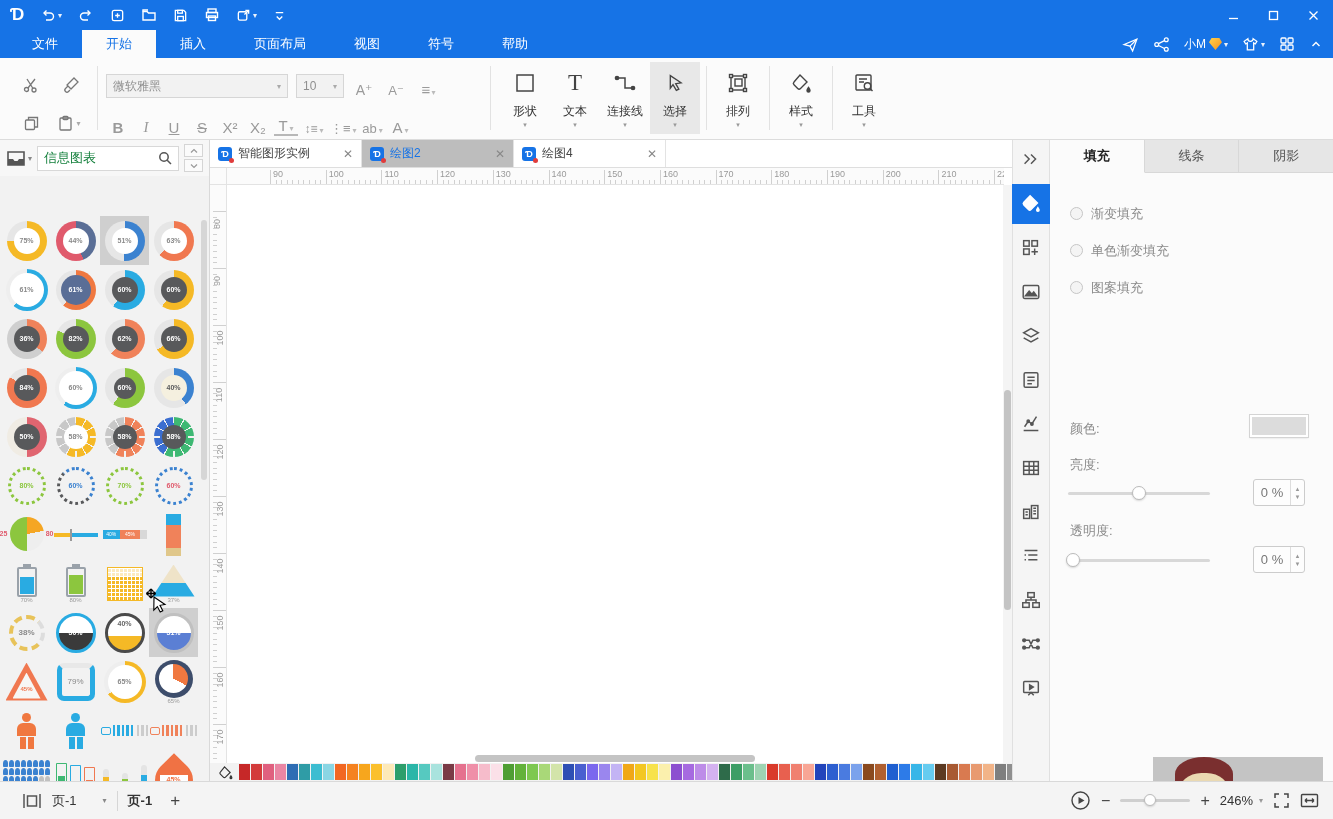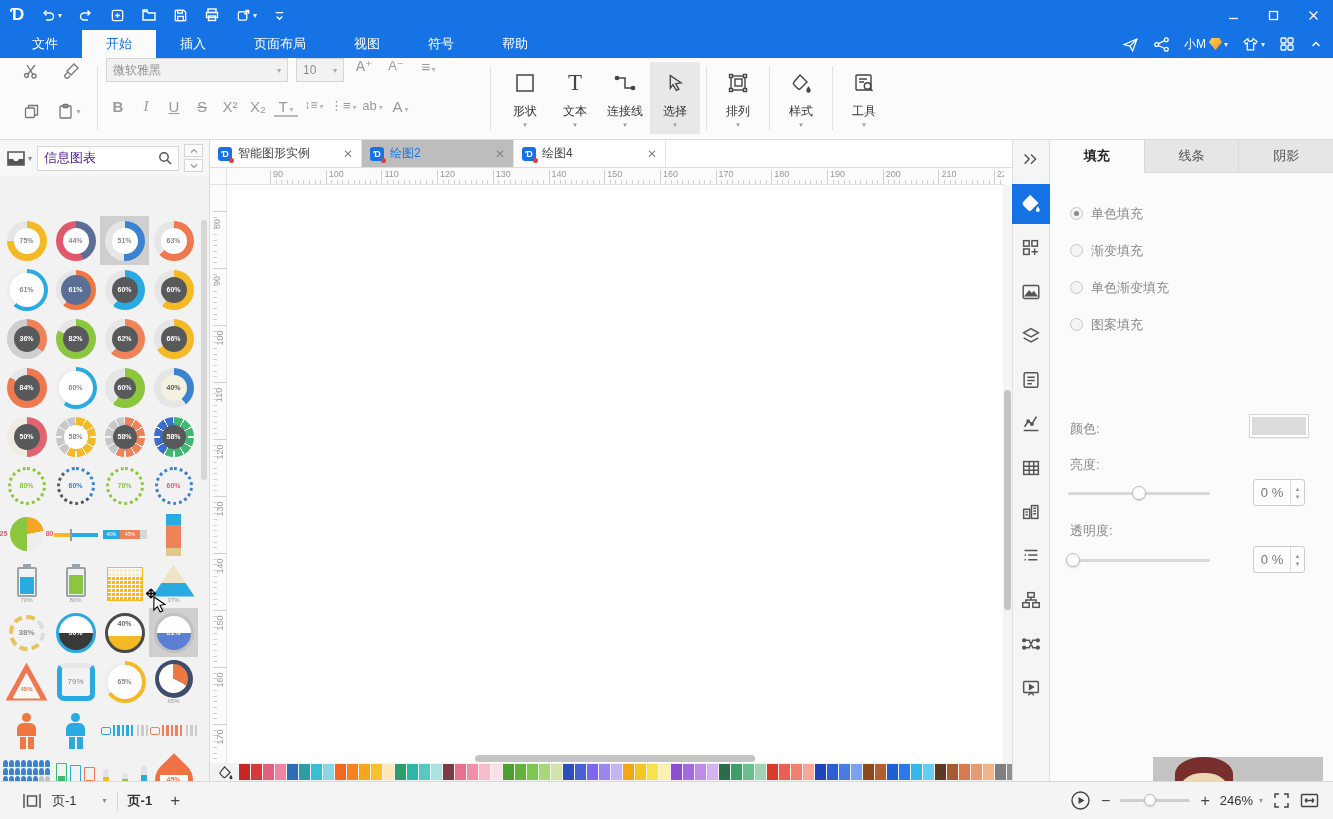--- a/index.html
+++ b/index.html
@@ -19,38 +19,38 @@
 .mtabs{display:flex;height:28px}
 .mtab{padding:0 24px;line-height:28px;font-size:13px;white-space:nowrap}
 .mtab.active{background:#fbfbfb;color:#1673e6}
 .mright{position:absolute;right:10px;top:0;height:28px;display:flex;align-items:center;gap:14px}
 .mico{display:flex;align-items:center;color:#fff;font-size:12px}
 .gem{width:13px;height:12px;background:linear-gradient(135deg,#ffd24d,#f5911e);clip-path:polygon(20% 0,80% 0,100% 35%,50% 100%,0 35%);margin-left:3px}
 
 .ribbon{position:absolute;left:0;top:58px;width:1333px;height:82px;background:#fbfbfb;border-bottom:1px solid #dcdcdc}
 .rgroup{position:absolute;top:0;height:80px}
 .sep{position:absolute;top:8px;height:64px;width:1px;background:#e2e2e2}
-.rrow{display:flex;align-items:flex-start;gap:8px}
+.rrow{display:flex;align-items:flex-end;gap:8px}
 .ribtn{display:flex;align-items:center;justify-content:center;color:#777;min-width:26px;height:26px}
 .combo{height:24px;border:1px solid #d6d6d6;background:#f2f2f2;color:#8f8f8f;font-size:12px;display:flex;align-items:center;padding:0 6px;justify-content:space-between}
 .fmt{font-size:15px;color:#9a9a9a;min-width:24px;text-align:center}
 .bigbtn{width:50px;height:72px;display:flex;flex-direction:column;align-items:center;justify-content:flex-start;padding-top:8px;color:#444}
 .bigbtn .blabel{font-size:12px;margin-top:7px;color:#333}
 .bigbtn .bcaret{font-size:7px;color:#999;margin-top:1px}
 .bigbtn.active{background:#e8e8e8}
 .bicon{height:26px;display:flex;align-items:center;justify-content:center}
 
 .sidebar{position:absolute;left:0;top:140px;width:210px;height:641px;background:#f2f2f2;border-right:1px solid #d9d9d9}
 .sb-head{height:32px;display:flex;align-items:center;justify-content:space-between;padding:0 10px;background:#f7f7f7}
 .sb-title{font-size:14px;color:#333}
 .sb-collapse{color:#8a8a8a;font-size:14px}
 .sb-search{height:36px;display:flex;align-items:center;padding:0 6px;gap:5px;background:#f7f7f7;position:relative;z-index:5}
 .drawer{display:flex;align-items:center;color:#555}
 .searchbox{flex:1;height:25px;background:#fff;border:1px solid #d8d8d8;display:flex;align-items:center;padding:0 6px;gap:4px}
-.searchbox input{border:0;outline:0;flex:1;font-size:13px;color:#4c1d95;width:80px;background:transparent;font-family:inherit}
+.searchbox input{border:0;outline:0;flex:1;font-size:13px;color:#15803d;width:80px;background:transparent;font-family:inherit}
 .updown{display:flex;flex-direction:column;gap:2px}
 .udbtn{width:19px;height:13px;border:1px solid #d5d5d5;background:#fbfbfb;display:flex;align-items:center;justify-content:center;color:#999}
 .symgrid{position:absolute;left:2px;top:76px;width:198px;display:grid;grid-template-columns:repeat(4,49px);grid-auto-rows:49px}
 .symcell{display:flex;align-items:center;justify-content:center;position:relative}
 .symcell.sel{background:#cfcfcf}
 .cir{width:40px;height:40px;border-radius:50%;display:flex;align-items:center;justify-content:center}
 .hole{border-radius:50%;display:flex;align-items:center;justify-content:center}
 .hole span{font-size:7px;font-weight:bold}
 .sb-scroll{position:absolute;right:2px;top:80px;width:6px;height:260px;background:#d6d6d6;border-radius:3px}
 
@@ -1270,24 +1270,20 @@
     </div>
 
   <div class="panel">
     <div class="ptabs">
       <div class="ptab active">填充</div>
       <div class="ptab">线条</div>
       <div class="ptab" style="border-right:0">阴影</div>
     </div>
     <div style="padding-top:22px">
       <div class="radio-row">
-          <span class="rdot on"></span>
-          <span class="rlabel">单色填充</span>
-        </div>
-      <div class="radio-row">
           <span class="rdot"></span>
           <span class="rlabel">渐变填充</span>
         </div>
       <div class="radio-row">
           <span class="rdot"></span>
           <span class="rlabel">单色渐变填充</span>
         </div>
       <div class="radio-row">
           <span class="rdot"></span>
           <span class="rlabel">图案填充</span>

